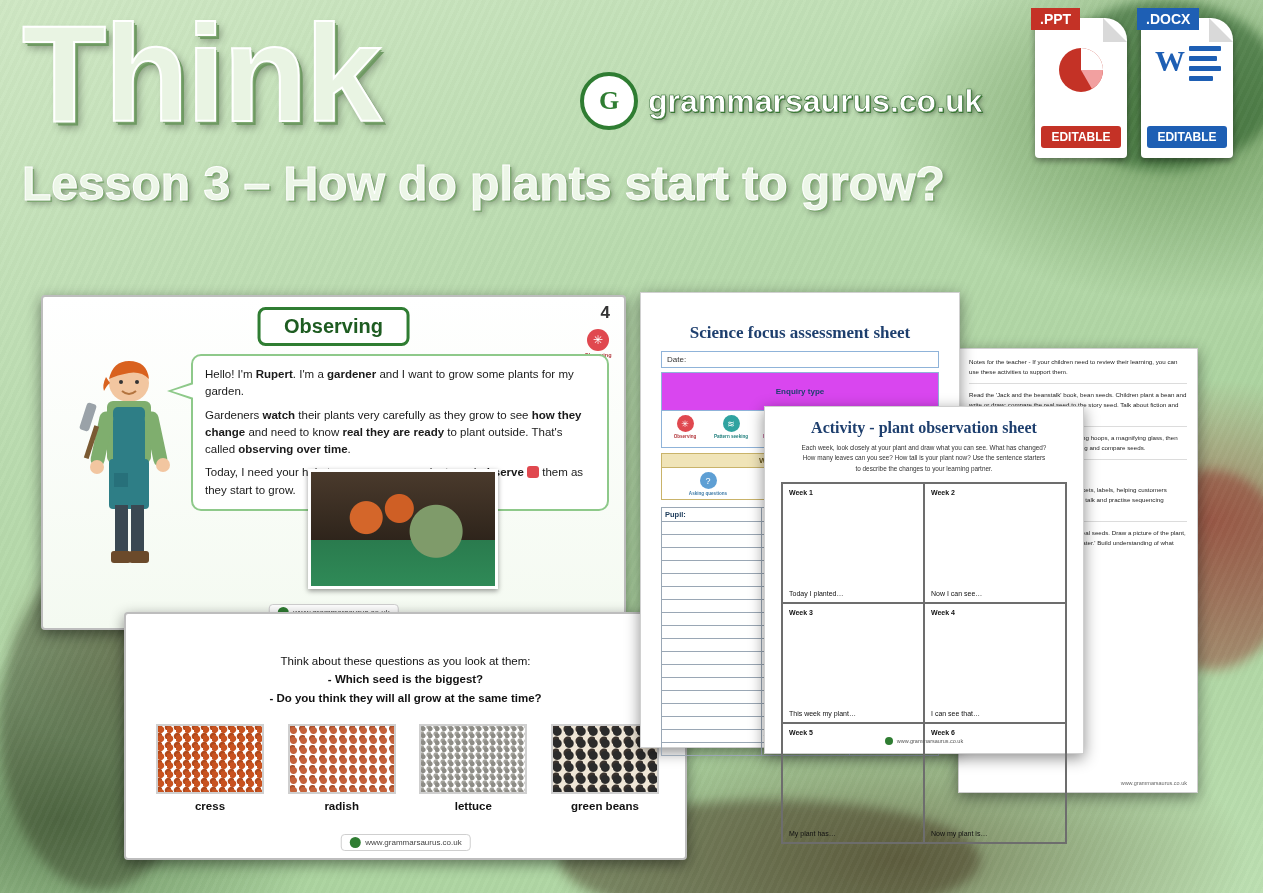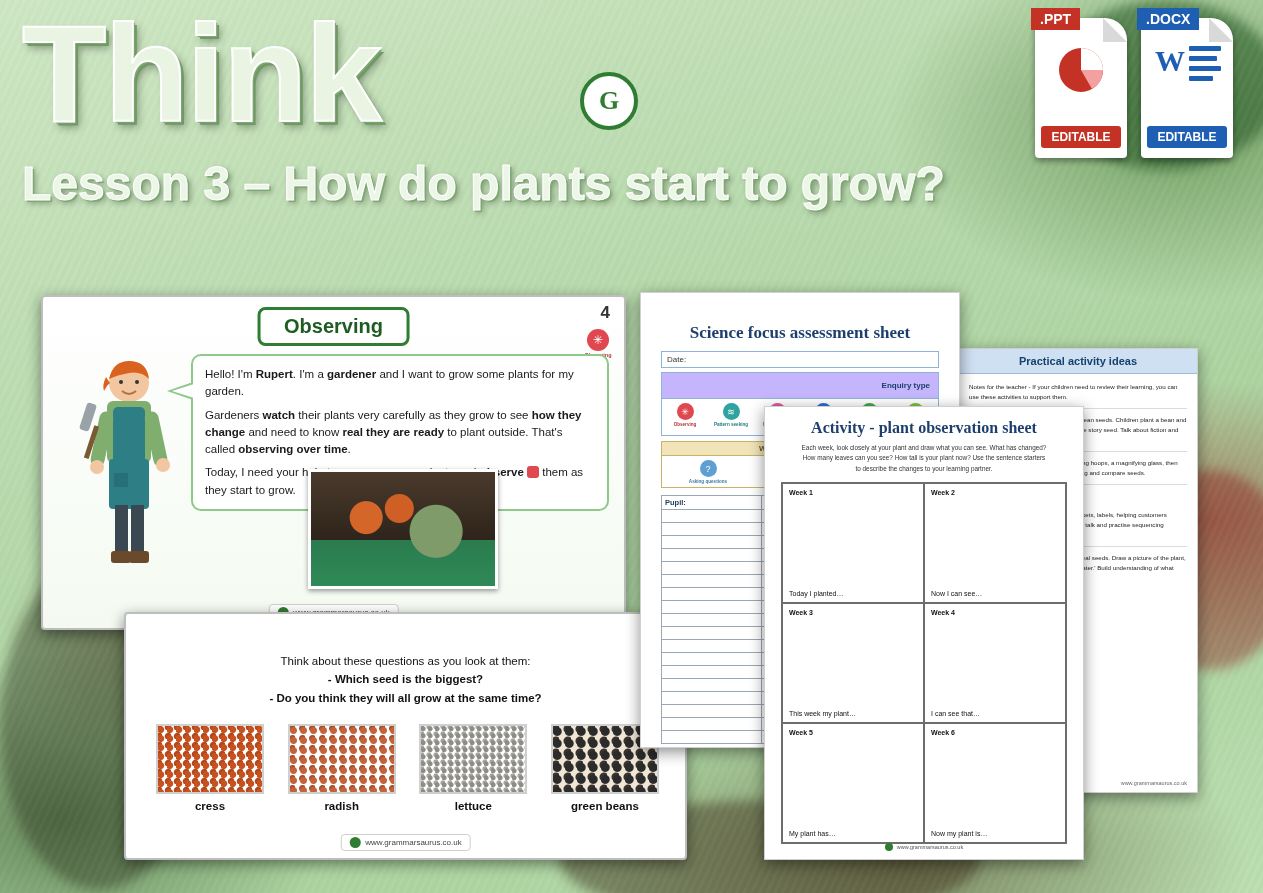--- a/index.html
+++ b/index.html
@@ -168,21 +168,21 @@
   .s-radish { background:radial-gradient(circle at 35% 45%, #c4623a 0 3px, transparent 4px) 0 0/10px 10px, radial-gradient(circle at 75% 75%, #a9512c 0 3px, transparent 4px) 5px 5px/10px 10px, #fff; }
   .s-beans  { background:radial-gradient(circle at 35% 45%, #2b2b2b 0 4px, transparent 5px) 0 0/12px 12px, radial-gradient(circle at 75% 75%, #3a332e 0 4px, transparent 5px) 6px 6px/12px 12px, #efe6d6; }
 
   
   #assessment {
     left:640px; top:292px; width:320px; height:456px;
     border:1px solid #d0d0d0; background:#fff;
   }
   #assessment .as-title { text-align:center; font-family:"Liberation Serif", serif; font-size:17px; color:#1e3f6e; padding:30px 0 8px; font-weight:bold;}
   .as-date { margin:0 20px; border:1px solid #8fb3d9; font-size:8px; padding:3px 5px; color:#333; }
-  .as-band { margin:4px 20px 0; background:#c4b5fd; border:1px solid #8fb3d9; text-align:right; font-size:8px; font-weight:bold; color:#1e3f6e; padding:8px; }
+  .as-band { margin:4px 20px 0; background:#d946ef; border:1px solid #8fb3d9; text-align:center; font-size:8px; font-weight:bold; color:#1e3f6e; padding:14px; }
   .enq-row { margin:0 20px; border:1px solid #8fb3d9; border-top:none; display:flex; }
   .enq-cell { flex:1; text-align:center; padding:4px 1px 3px; }
   .enq-cell .c { width:17px; height:17px; border-radius:50%; margin:0 auto 2px; display:flex; align-items:center; justify-content:center; color:#fff; font-size:9px;}
   .enq-cell .t { font-size:4.6px; font-weight:bold; }
   .as-band2 { margin:5px 20px 0; background:#f0e4b8; border:1px solid #c9b36a; text-align:center; font-size:8px; font-weight:bold; color:#6b5a20; padding:2px; }
   .ws-row { margin:0 20px; border:1px solid #c9b36a; border-top:none; display:flex; }
   .ws-cell { flex:1; text-align:center; padding:4px 1px 3px; }
   .ws-cell .c { width:17px; height:17px; border-radius:50%; margin:0 auto 2px; display:flex; align-items:center; justify-content:center; color:#fff; font-size:9px;}
   .ws-cell .t { font-size:4.6px; font-weight:bold; }
   .as-table { margin:7px 20px 0; border:1px solid #9aa7b5; border-collapse:collapse; width:calc(100% - 40px); }
@@ -200,21 +200,21 @@
     text-align:center; font-size:11px; font-weight:bold; color:#16406e; padding:6px 4px;
   }
   .p-body { padding:8px 10px; font-size:6.2px; line-height:1.55; color:#222; }
   .p-body p { margin:0 0 7px; }
   .p-body .pill { display:inline-block; background:#cfe0f2; color:#16406e; font-weight:bold; padding:1px 5px; border-radius:3px; font-size:6.4px; }
   .p-body hr { border:none; border-top:1px solid #dcdcdc; margin:6px 0; }
   .p-foot { position:absolute; bottom:6px; right:10px; font-size:5.5px; color:#666; }
 
   
   #activity {
-    left:764px; top:406px; width:320px; height:454px;
+    left:764px; top:406px; width:320px; height:348px;
     border:1px solid #cfcfcf; background:#fff;
   }
   #activity .a-title {
     text-align:center; font-family:"Liberation Serif", serif; font-weight:bold;
     font-size:16px; color:#1e3f6e; padding:12px 0 6px;
   }
   .a-intro { text-align:center; font-size:6.4px; line-height:1.6; color:#333; padding:0 16px 8px; }
   .weeks { margin:0 16px; border:1px solid #6d6d6d; display:grid; grid-template-columns:1fr 1fr; }
   .wk { border:1px solid #6d6d6d; height:120px; position:relative; padding:5px 6px; }
   .wk .wk-t { font-size:7px; font-weight:bold; color:#111; }
@@ -234,20 +234,21 @@
 
 <div id="title-wrap">
   <div class="main-title">Think</div>
   <div class="subtitle">Lesson 3 – How do plants start to grow?</div>
 </div>
 
 <div id="logo">
   <div class="logo-circle">
     <span class="g">G</span>
   </div>
+  <div class="logo-text">grammarsaurus.co.uk</div>
 </div>
 
 <div id="badges">
   <div class="filecard ppt">
     <div class="sheet"></div>
       <div class="fold"></div>
     <svg class="ppt-chart" viewBox="0 0 52 52">
       <circle cx="26" cy="26" r="22" fill="#c43226"></circle>
       <path d="M26 26 L26 4 A22 22 0 0 1 48 26 Z" fill="#ffffff"></path>
       <path d="M26 26 L48 26 A22 22 0 0 1 37 45 Z" fill="#f2a0a0"></path>
@@ -346,21 +347,20 @@
       <div class="seed-cap">green beans</div>
     </div>
   </div>
   <div class="card-footer">
     <div class="cf-dot"></div>
     <span>www.grammarsaurus.co.uk</span>
   </div>
 </div>
 
 <div class="card" id="practical">
-  <div class="p-head">Practical activity ideas</div>
   <div class="p-body">
     <p>Notes for the teacher - If your children need to review their learning, you can use these activities to support them.</p>
     <hr>
     <p>Read the 'Jack and the beanstalk' book, bean seeds. Children plant a bean and write or draw: compare the real seed to the story seed. Talk about fiction and real plant growth, and practise observing.</p>
     <hr>
     <p>Provide real seeds of different sizes, sorting hoops, a magnifying glass, then measure the biggest and smallest, ordering and compare seeds.</p>
     <hr>
     <p><span class="pill">Role play - the potting shed</span></p>
     <p>Provide aprons, pots, soil trays, seed packets, labels, helping customers choose seeds and plant them. Meaningful talk and practise sequencing instructions.</p>
     <hr>

